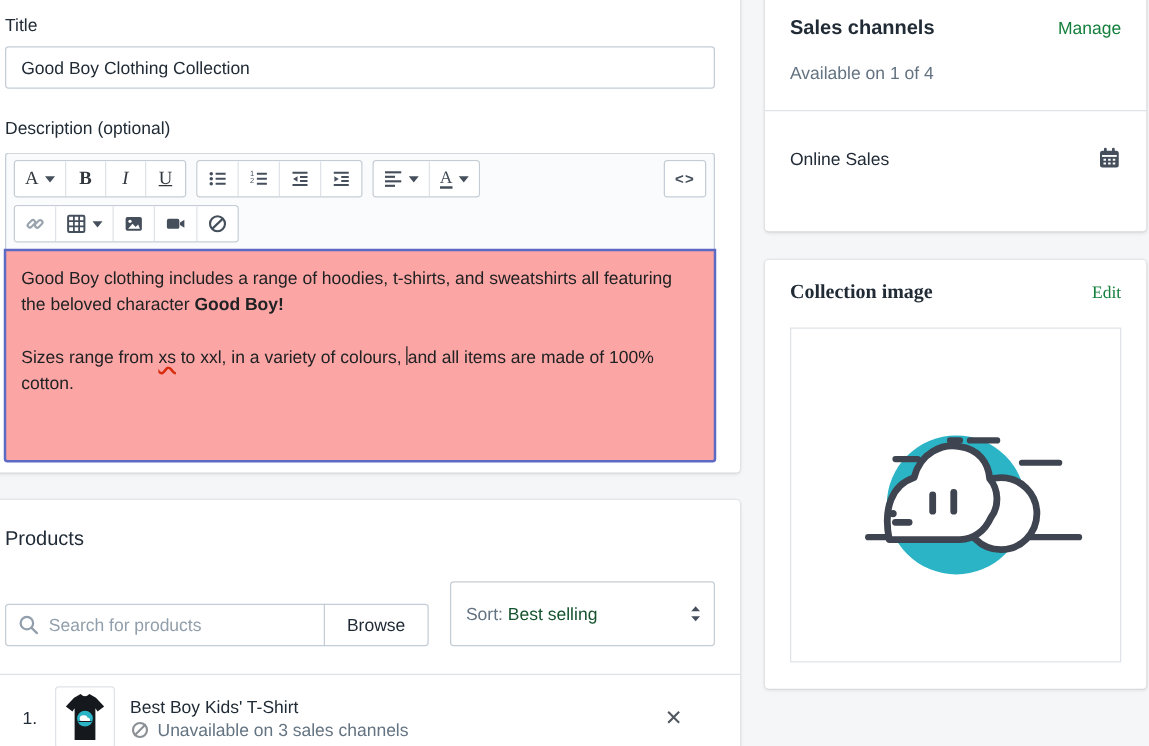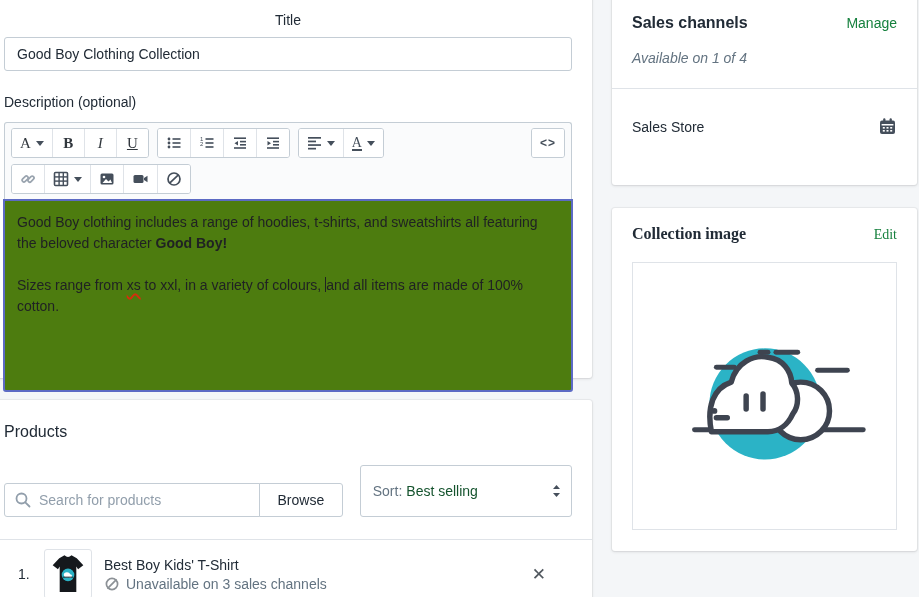--- a/index.html
+++ b/index.html
@@ -9,21 +9,21 @@
     background:#f4f6f8; font-family:"Liberation Sans", sans-serif;
     color:#212b36; font-size:14px;
   }
   .card {
     position:absolute; background:#fff; border-radius:3px;
     box-shadow:0 0 0 1px rgba(63,63,68,.05), 0 1px 3px rgba(63,63,68,.15);
   }
   
   #card-main { left:-16px; top:-24px; width:608px; height:402px; padding:20px; }
   .field-label { display:block; font-size:14px; color:#212b36; }
-  #title-label { margin-top:16px;text-align:center; }
+  #title-label { margin-top:16px; }
   .text-input {
     width:568px; height:34px; margin-top:9px; padding:16px 12px;
     border:1px solid #c4cdd5; border-radius:3px; font-size:14px;
     color:#212b36; font-family:"Liberation Sans",sans-serif; background:#fff;
   }
   #desc-label { margin-top:23px; }
   #editor { margin-top:12px; border:1px solid #c4cdd5; border-bottom:none; border-radius:3px 3px 0 0; background:#fafbfc; }
   .tb { display:flex; align-items:center; padding:5px 6px 0 6px; }
   .tb:last-of-type { padding-bottom:6px; padding-top:6px; }
   .tb-group { display:flex; border:1px solid #c4cdd5; border-radius:3px; background:#fff; overflow:hidden; margin-right:8px; }
@@ -33,22 +33,22 @@
     color:#454f5b; cursor:pointer; background:#fff;
   }
   .tb-btn:first-child { border-left:none; }
   .serif { font-family:"Liberation Serif", serif; font-size:15px; color:#31373d; }
   .b { font-weight:bold; } .i { font-style:italic; } .u { text-decoration:underline; }
   .caret-down { width:0; height:0; border-left:4px solid transparent; border-right:4px solid transparent; border-top:5px solid #454f5b; }
   .tb-right { margin-left:auto; margin-right:0; }
   .color-a { font-family:"Liberation Serif",serif; font-size:14px; border-bottom:2px solid #454f5b; line-height:13px; }
   .code-label { font-size:12px; font-weight:bold; letter-spacing:1px; color:#454f5b; }
   #editor-content {
-    position:relative; margin:-1px; width:570px; height:193px;
-    border:2px solid #5c6ac4; border-radius:0 0 3px 3px; background:#4d7c0f;
+    position:relative; margin:-1px; width:570px; height:171px;
+    border:2px solid #5c6ac4; border-radius:0 0 3px 3px; background:#fca5a5;
     padding:11px 12px; font-size:14px; line-height:21px; color:#202223;
   }
   #editor-content p { margin-bottom:21px; }
   .misspell { text-decoration:underline wavy #d72c0d 1.5px; text-underline-offset:3px; }
   .caret-bar { display:inline-block; width:1px; height:15px; background:#202223; vertical-align:-2px; }
   
   #card-products { left:-16px; top:400px; width:608px; height:230px; padding:20px; }
   #products-heading { font-size:16px; font-weight:normal; margin-top:3px; }
   .search-row { display:flex; margin-top:24px; align-items:flex-end; }
   .search-box { position:relative; width:257px; }
@@ -79,21 +79,21 @@
   .prod-status { display:flex; align-items:center; gap:6px; margin-top:3px; color:#637381; font-size:14px; }
   .remove-btn { margin-left:auto; margin-right:26px; background:none; border:none; font-size:17px; color:#51585f; cursor:pointer; font-family:"Liberation Sans",sans-serif; }
   
   #card-channels { left:612px; top:-22px; width:305px; height:207px; }
   .card-sec { padding:0 20px; }
   .heading-row { display:flex; align-items:baseline; justify-content:space-between; }
   .card-heading { font-size:16px; font-weight:bold; color:#212b36; }
   .blue-link { font-size:14px; color:#15803d; text-decoration:none; cursor:pointer; }
   #channels-head { padding-top:36px; }
   .muted { color:#637381; }
-  #availability { margin-top:18px; padding:0 20px;font-style:italic; }
+  #availability { margin-top:18px; padding:0 20px; }
   #channels-divider { margin-top:22px; border-top:1px solid #dfe3e8; }
   .channel-row { display:flex; align-items:center; justify-content:space-between; padding:28px 20px; }
   #card-image { left:612px; top:208px; width:305px; height:343px; padding:20px;font-family:Liberation Serif, serif; }
   #image-head { padding-top:0; margin-top:-3px; }
   .image-frame {
     margin-top:19px; width:265px; height:268px; border:1px solid #dfe3e8;
     background:#fff; display:flex; align-items:center; justify-content:center;
   }
 </style>
 </head>
@@ -299,21 +299,21 @@
   </section>
 
   <section class="card" id="card-channels">
     <div class="heading-row card-sec" id="channels-head">
       <h2 class="card-heading">Sales channels</h2>
       <a class="blue-link">Manage</a>
     </div>
     <div class="muted" id="availability">Available on 1 of 4</div>
     <div id="channels-divider"></div>
     <div class="channel-row">
-      <span>Sales Store</span>
+      <span>Online Sales</span>
       <svg width="19" height="19" viewBox="0 0 19 19">
         <rect x="2" y="3.6" width="15" height="13.4" rx="2" fill="#454f5b"></rect>
         <rect x="5.2" y="1.2" width="2.2" height="4" rx="1" fill="#454f5b"></rect>
         <rect x="11.6" y="1.2" width="2.2" height="4" rx="1" fill="#454f5b"></rect>
         <rect x="3.6" y="7" width="11.8" height="1.5" fill="#fff"></rect>
         <g fill="#fff">
             <rect x="4.8" y="10" width="2" height="1.6"></rect>
             <rect x="8.5" y="10" width="2" height="1.6"></rect>
             <rect x="12.2" y="10" width="2" height="1.6"></rect>
             <rect x="4.8" y="13" width="2" height="1.6"></rect>

